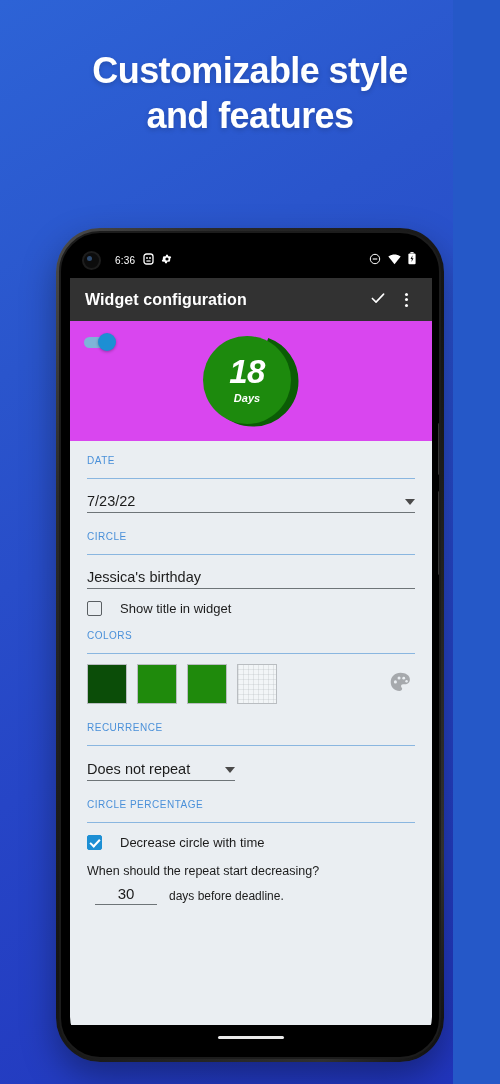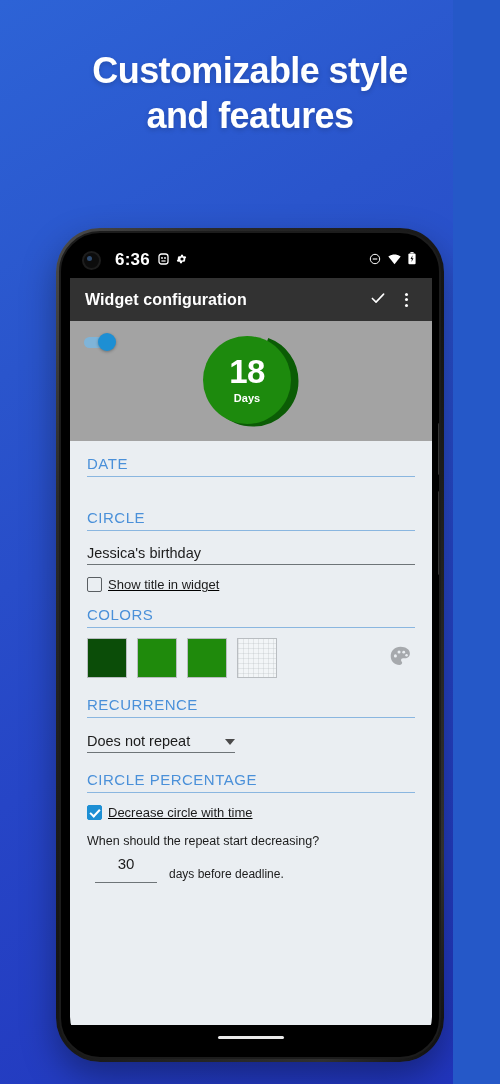--- a/index.html
+++ b/index.html
@@ -107,22 +107,22 @@
     position: absolute;
     left: 3px;
     top: 3px;
     width: 5px;
     height: 5px;
     border-radius: 50%;
     background: #2e4a6e;
   }
   .sb-time {
     color: #ffffff;
-    font-size: 17px;
-    font-weight: bold;
+    font-size: 10px;
+    font-weight: normal;
     letter-spacing: 0.2px;
     margin-right: 8px;
   }
   .sb-left-icons { display: flex; align-items: center; gap: 7px; }
   .sb-right {
     margin-left: auto;
     display: flex;
     align-items: center;
     gap: 7px;
   }
@@ -151,22 +151,23 @@
     align-items: center;
     justify-content: center;
   }
   .kebab { display: flex; flex-direction: column; gap: 2.5px; align-items: center; }
   .kebab i { width: 3px; height: 3px; border-radius: 50%; background: #fff; display: block; }
 
   
   .preview {
     position: relative;
     height: 120px;
-    background: #a3a3a3;
+    background: #d946ef;
     overflow: hidden;
+    font-style: italic;
   }
   .switch {
     position: absolute;
     left: 14px;
     top: 14px;
     width: 32px;
     height: 14px;
   }
   .switch .track {
     position: absolute;
@@ -226,23 +227,23 @@
   
   .form {
     background: #eaeef2;
     height: 584px;
     padding: 14px 17px 0 17px;
     box-sizing: border-box;
     overflow: hidden;
   }
   .sec-label {
     color: #4a90d9;
-    font-size: 15px;
+    font-size: 10px;
     letter-spacing: 0.5px;
-    padding-bottom: 4px;
+    padding-bottom: 12px;
     border-bottom: 1.3px solid #8ab6e0;
   }
   .field-row {
     display: flex;
     align-items: flex-end;
     border-bottom: 1.1px solid #6e7478;
     padding-bottom: 3px;
   }
   .field-val {
     font-size: 14.5px;
@@ -259,22 +260,21 @@
     flex: 0 0 auto;
   }
   .spacer-18 { height: 18px; }
   .spacer-12 { height: 12px; }
   .spacer-14 { height: 14px; }
   .spacer-10 { height: 10px; }
 
   .check-row {
     display: flex;
     align-items: flex-end;
-    gap: 6px;
-    text-decoration: underline;
+    gap: 18px;
   }
   .cbox {
     width: 15px;
     height: 15px;
     border: 1.8px solid #5a5f63;
     border-radius: 2px;
     background: transparent;
     box-sizing: border-box;
     flex: 0 0 auto;
   }
@@ -335,21 +335,21 @@
     align-items: flex-end;
     gap: 12px;
     margin-top: 7px;
   }
   .num-input {
     width: 62px;
     text-align: center;
     font-size: 15px;
     color: #1c1c1c;
     border-bottom: 1.1px solid #6e7478;
-    padding-bottom: 10px;
+    padding-bottom: 2px;
     margin-left: 8px;
   }
   .days-text { font-size: 12px; color: #1c1c1c; padding-bottom: 2px; }
 
   
   .navbar {
     height: 25px;
     background: #000000;
     display: flex;
     align-items: center;
@@ -453,20 +453,24 @@
               <div class="wc-num">18</div>
               <div class="wc-unit">Days</div>
             </div>
           </div>
         </div>
 
         <div class="form">
 
           <div class="sec-label">DATE</div>
           <div class="spacer-14"></div>
+          <div class="field-row">
+            <div class="field-val">7/23/22</div>
+            <div class="caret"></div>
+          </div>
 
           <div class="spacer-18"></div>
 
           <div class="sec-label">CIRCLE</div>
           <div class="spacer-14"></div>
           <div class="field-row">
             <div class="field-val" placeholder="Title">Jessica's birthday</div>
           </div>
           <div class="spacer-12"></div>
           <div class="check-row">

